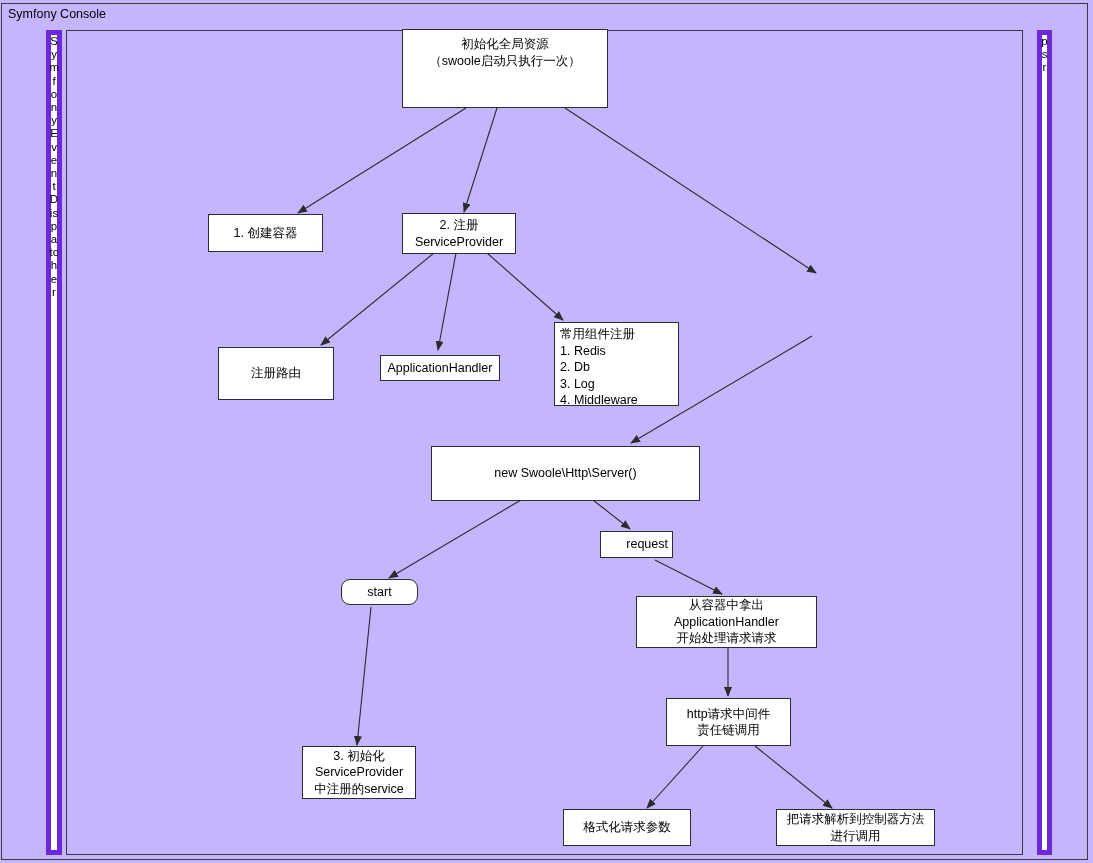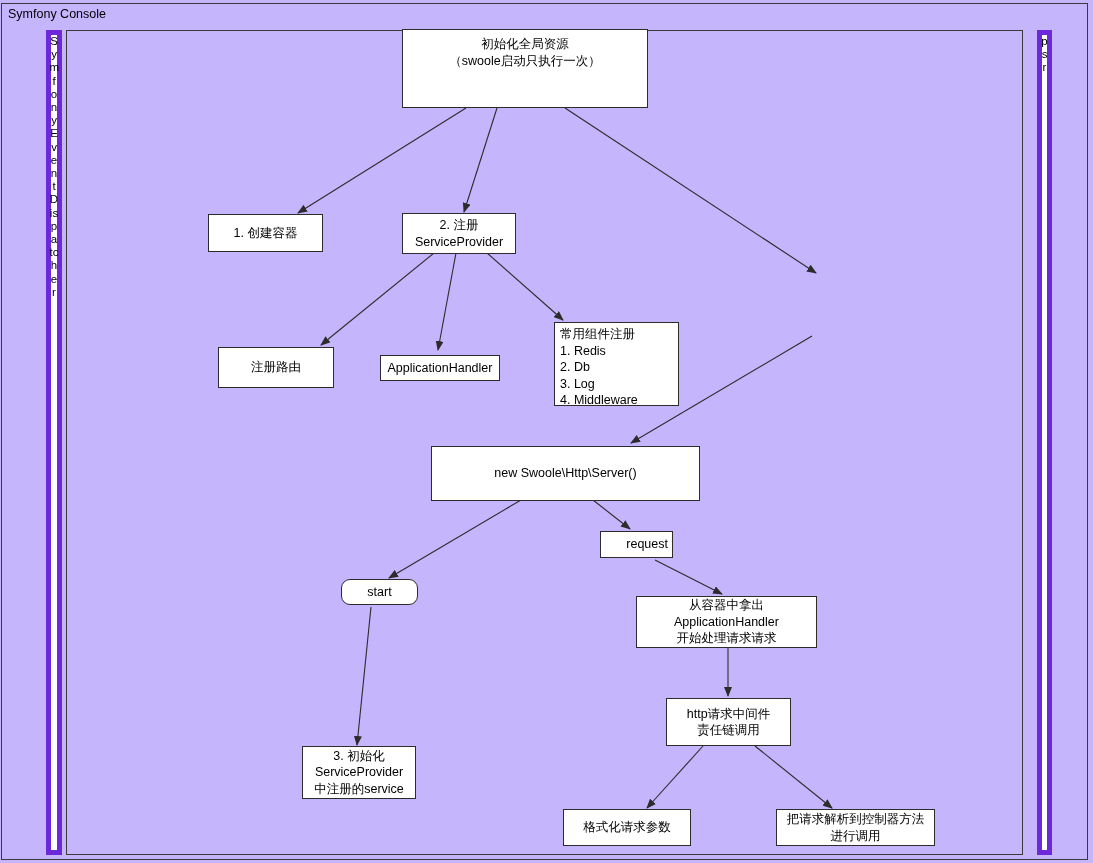--- a/index.html
+++ b/index.html
@@ -182,35 +182,35 @@
       <path d="M371,607 L357,745"></path>
 
       <path d="M728,648 L728,696"></path>
 
       <path d="M703,746 L647,808"></path>
 
       <path d="M755,746 L832,808"></path>
     </g>
   </svg>
 
-  <div class="node topalign" style="left:402px; top:29px; width:246px; height:79px;">
+  <div class="node topalign" style="left:402px; top:29px; width:206px; height:79px;">
     <span class="ln">初始化全局资源</span>
     <span class="ln">（swoole启动只执行一次）</span>
   </div>
 
   <div class="node" style="left:208px; top:214px; width:115px; height:38px;">
     <span class="ln">1. 创建容器</span>
   </div>
 
   <div class="node" style="left:402px; top:213px; width:114px; height:41px;">
     <span class="ln">2. 注册</span>
     <span class="ln">ServiceProvider</span>
   </div>
 
-  <div class="node" style="left:218px; top:347px; width:116px; height:41px;">
+  <div class="node" style="left:218px; top:347px; width:116px; height:53px;">
     <span class="ln">注册路由</span>
   </div>
 
   <div class="node" style="left:380px; top:355px; width:120px; height:26px;">
     <span class="ln">ApplicationHandler</span>
   </div>
 
   <div class="node leftalign" style="left:554px; top:322px; width:125px; height:84px;">
     <span class="ln">常用组件注册</span>
     <span class="ln">1. Redis</span>

